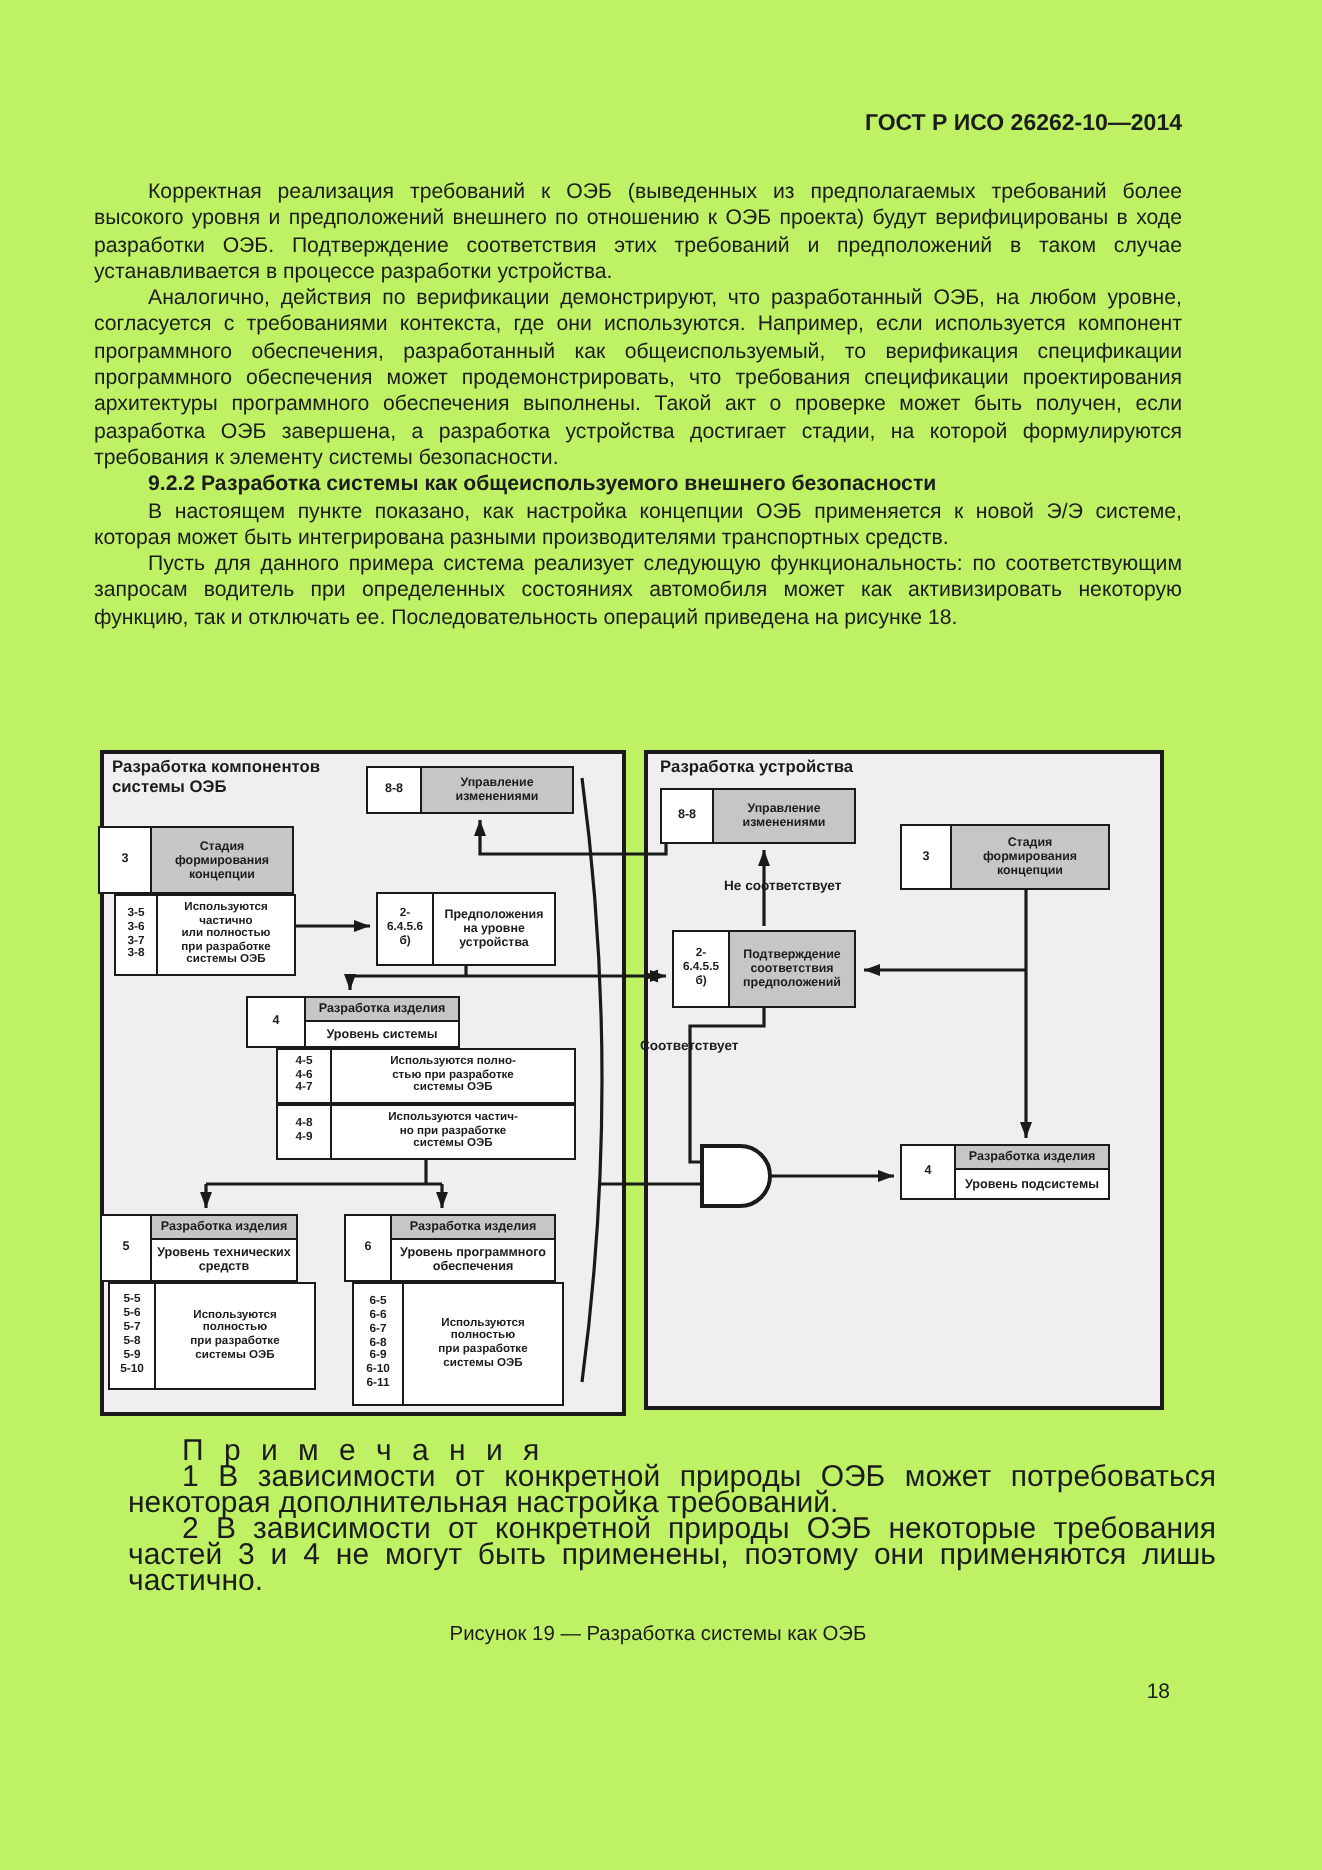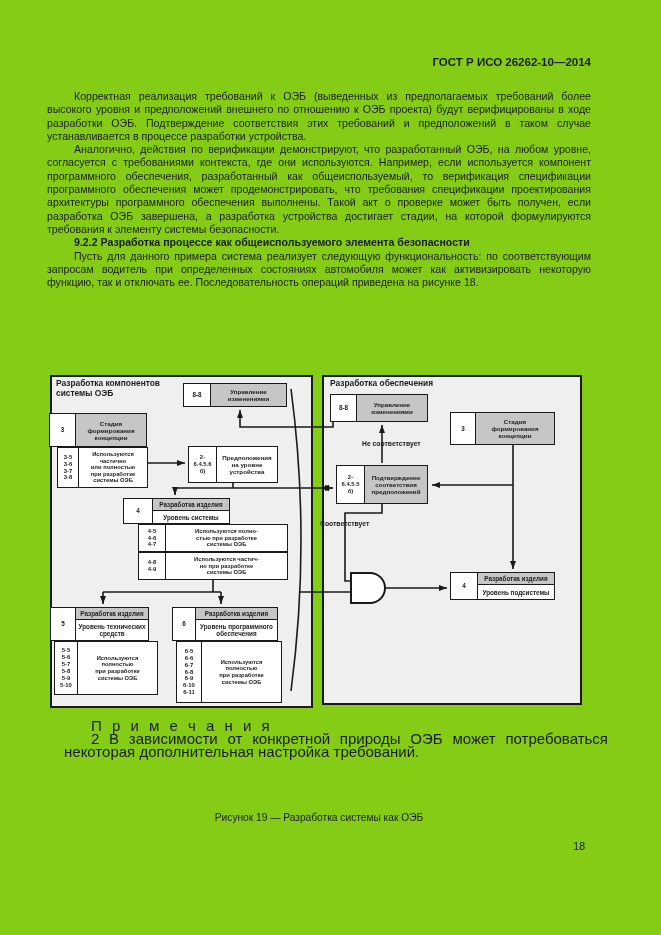--- a/index.html
+++ b/index.html
@@ -1,16 +1,16 @@
 <!DOCTYPE html>
 <html><head>
 <meta charset="utf-8">
 <style>
   html,body{margin:0;padding:0;background:#888;}
-  .page{position:relative;width:661px;height:935px;background:#84cc16;margin:0 auto;
+  .page{position:relative;width:661px;height:935px;background:#bef264;margin:0 auto;
         font-family:"Liberation Sans",sans-serif;color:#1c1c1c;overflow:hidden;}
   .hdr-line{position:absolute;top:56px;left:47px;width:544px;text-align:right;
         font-weight:bold;font-size:11.5px;}
   .body-text{position:absolute;top:90px;left:47px;width:544px;font-size:10.6px;
         line-height:13.3px;text-align:justify;}
   .body-text p{margin:0;text-indent:27px;}
   .body-text p.bold-head{font-weight:bold;}
   
   .panel{position:absolute;background:#efefef;border:2px solid #1a1a1a;box-sizing:border-box;}
   .panel-title{position:absolute;font-weight:bold;font-size:8.4px;line-height:9.6px;white-space:pre-line;z-index:4;}
@@ -27,45 +27,46 @@
         line-height:7px;white-space:pre-line;}
   .shaded{background:#c6c6c6;}
   .smallnum{font-size:5.9px !important;line-height:6.9px !important;}
   .smalllbl{font-size:5.8px !important;line-height:6.6px !important;}
   .flow-label{position:absolute;font-size:6.8px;font-weight:bold;z-index:4;white-space:nowrap;}
   svg.wires{position:absolute;left:0;top:0;z-index:5;pointer-events:none;}
   
   .notes{position:absolute;top:719px;left:64px;width:544px;font-size:15px;line-height:13px;text-align:justify;}
   .notes p{margin:0;text-indent:27px;}
   .notes .nt{letter-spacing:3px;}
-  .fig-caption{position:absolute;top:812px;left:47px;width:544px;text-align:center;font-size:10.2px;}
+  .fig-caption{position:absolute;top:812px;left:57px;width:544px;text-align:center;font-size:10.2px;}
   .page-num{position:absolute;top:840px;left:540px;width:45px;text-align:right;font-size:10.5px;}
 </style>
 </head>
 <body>
 
 <div class="page">
 
   <div class="hdr-line">ГОСТ Р ИСО 26262-10—2014</div>
 
   <div class="body-text">
     <p>Корректная реализация требований к ОЭБ (выведенных из предполагаемых требований более высокого уровня и предположений внешнего по отношению к ОЭБ проекта) будут верифицированы в ходе разработки ОЭБ. Подтверждение соответствия этих требований и предположений в таком случае устанавливается в процессе разработки устройства.</p>
     <p>Аналогично, действия по верификации демонстрируют, что разработанный ОЭБ, на любом уровне, согласуется с требованиями контекста, где они используются. Например, если используется компонент программного обеспечения, разработанный как общеиспользуемый, то верификация спецификации программного обеспечения может продемонстрировать, что требования спецификации проектирования архитектуры программного обеспечения выполнены. Такой акт о проверке может быть получен, если разработка ОЭБ завершена, а разработка устройства достигает стадии, на которой формулируются требования к элементу системы безопасности.</p>
-    <p class="bold-head">9.2.2 Разработка процессе как общеиспользуемого элемента безопасности</p>
+    <p class="bold-head">9.2.2 Разработка системы как общеиспользуемого внешнего безопасности</p>
+    <p>В настоящем пункте показано, как настройка концепции ОЭБ применяется к новой Э/Э системе, которая может быть интегрирована разными производителями транспортных средств.</p>
     <p>Пусть для данного примера система реализует следующую функциональность: по соответствующим запросам водитель при определенных состояниях автомобиля может как активизировать некоторую функцию, так и отключать ее. Последовательность операций приведена на рисунке 18.</p>
   </div>
 
   <div>
 
     <div class="panel" style="left:50px;top:375px;width:263px;height:333px;"></div>
     <div class="panel" style="left:322px;top:375px;width:260px;height:330px;"></div>
 
     <div class="panel-title" style="left:56px;top:379px;">Разработка компонентов
 системы ОЭБ</div>
-    <div class="panel-title" style="left:330px;top:379px;">Разработка обеспечения</div>
+    <div class="panel-title" style="left:330px;top:379px;">Разработка устройства</div>
 
     <div class="dbox" style="left:183px;top:383px;width:104px;height:24px;">
       <span class="num" style="width:26px;">8-8</span>
       <span class="lbl shaded">Управление
 изменениями</span>
     </div>
 
     <div class="dbox" style="left:49px;top:413px;width:98px;height:34px;">
       <span class="num" style="width:25px;">3</span>
       <span class="lbl shaded">Стадия
@@ -232,19 +233,20 @@
       </g>
 
       <path d="M 321 488 l 8 -3.2 l 0 6.4 z" fill="#1a1a1a"></path>
 
       <path d="M 351 573 L 370 573 A 15 15 0 0 1 370 603 L 351 603 Z" fill="#ffffff" stroke="#1a1a1a" stroke-width="2"></path>
     </svg>
   </div>
 
   <div class="notes">
     <p class="nt" style="text-indent:27px;">П р и м е ч а н и я</p>
-    <p>2 В зависимости от конкретной природы ОЭБ может потребоваться некоторая дополнительная настройка требований.</p>
+    <p>1 В зависимости от конкретной природы ОЭБ может потребоваться некоторая дополнительная настройка требований.</p>
+    <p>2 В зависимости от конкретной природы ОЭБ некоторые требования частей 3 и 4 не могут быть применены, поэтому они применяются лишь частично.</p>
   </div>
 
   <div class="fig-caption">Рисунок 19 — Разработка системы как ОЭБ</div>
   <div class="page-num">18</div>
 
 </div>
 
 </body></html>

